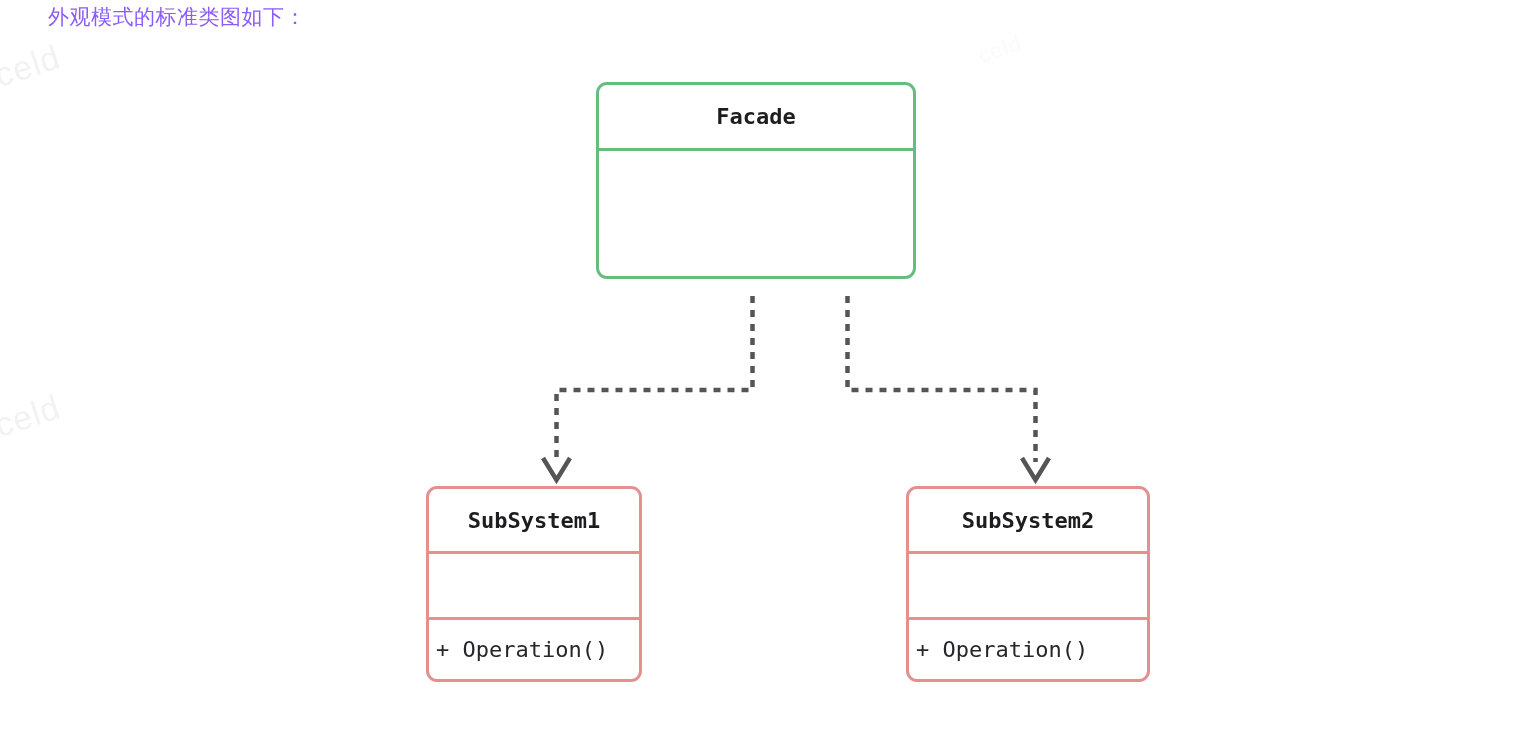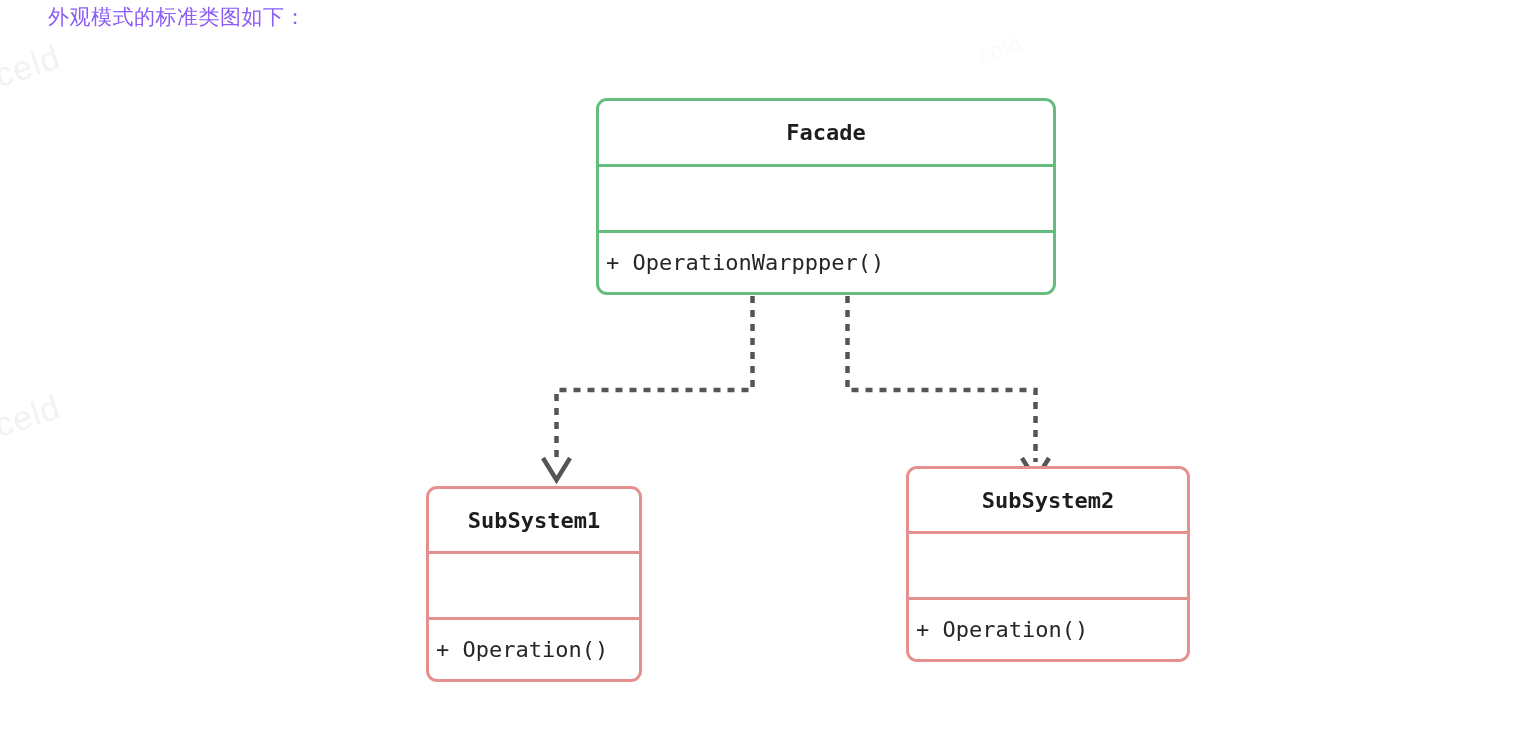--- a/index.html
+++ b/index.html
@@ -65,36 +65,36 @@
     position: absolute;
     box-sizing: border-box;
     background: #ffffff;
     border-style: solid;
     border-width: 3px;
     border-radius: 11px;
     overflow: hidden;
   }
   .uml-class.facade {
     left: 596px;
-    top: 98px;
-    width: 460px;
+    top: 82px;
+    width: 320px;
     height: 197px;
     border-color: #65bd7d;
   }
   .uml-class.subsystem1 {
     left: 426px;
     top: 486px;
     width: 216px;
     height: 196px;
     border-color: #e58f8f;
   }
   .uml-class.subsystem2 {
     left: 906px;
-    top: 466px;
-    width: 284px;
+    top: 486px;
+    width: 244px;
     height: 196px;
     border-color: #e58f8f;
   }
 
   .uml-row {
     box-sizing: border-box;
     display: flex;
     align-items: center;
     overflow: hidden;
   }
@@ -150,21 +150,20 @@
     <path d="M 752.5 296 L 752.5 390 L 556.5 390 L 556.5 462" fill="none" stroke="#555555" stroke-width="4.5" stroke-dasharray="7 7" stroke-linecap="butt"></path>
     <path d="M 543 458 L 556.5 480 L 570 458" fill="none" stroke="#555555" stroke-width="4.5" stroke-linecap="butt" stroke-linejoin="miter"></path>
 
     <path d="M 847.5 296 L 847.5 390 L 1035.5 390 L 1035.5 462" fill="none" stroke="#555555" stroke-width="4.5" stroke-dasharray="7 7" stroke-linecap="butt"></path>
     <path d="M 1022 458 L 1035.5 480 L 1049 458" fill="none" stroke="#555555" stroke-width="4.5" stroke-linecap="butt" stroke-linejoin="miter"></path>
   </svg>
 
   <div class="uml-class facade">
     <div class="uml-row title">Facade</div>
     <div class="uml-row attrs"></div>
-    <div class="uml-row ops">+ OperationWarppper()</div>
   </div>
 
   <div class="uml-class subsystem1">
     <div class="uml-row title">SubSystem1</div>
     <div class="uml-row attrs"></div>
     <div class="uml-row ops">+ Operation()</div>
   </div>
 
   <div class="uml-class subsystem2">
     <div class="uml-row title">SubSystem2</div>

